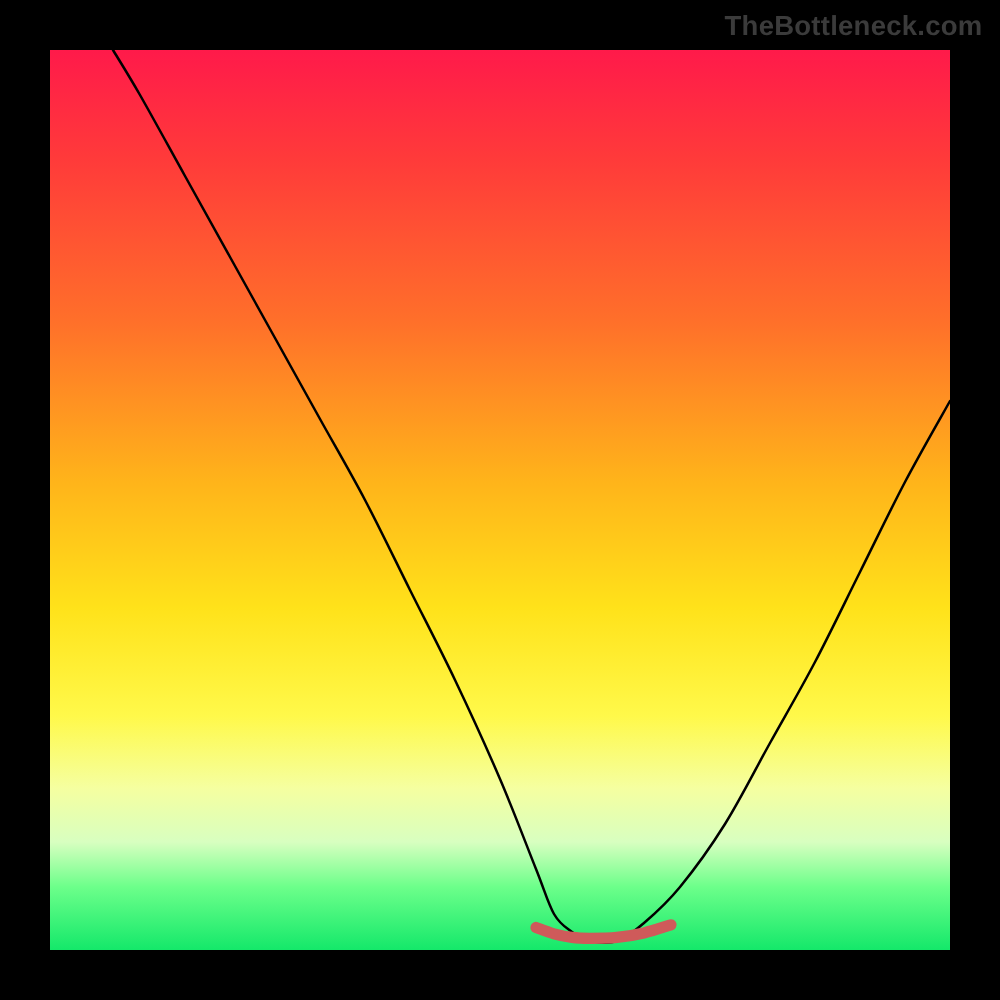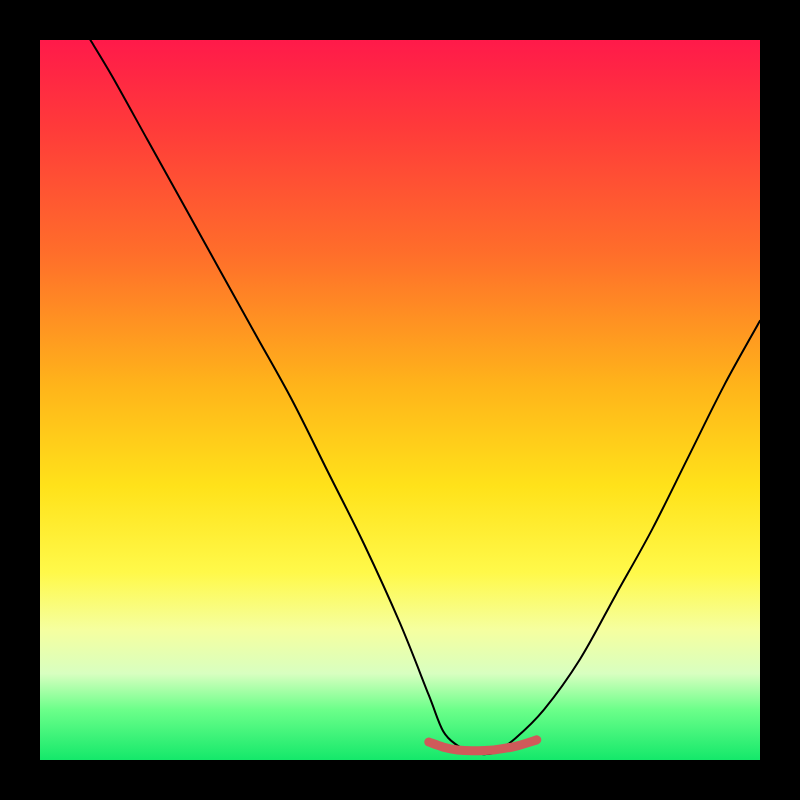--- a/index.html
+++ b/index.html
@@ -58,13 +58,14 @@
 </head>
 <body>
 
 <div class="frame">
   <div class="plot">
     <svg class="curve" viewBox="0 0 720 720">
       <path id="main-curve" fill="none" stroke="#000" stroke-width="2" stroke-linecap="round" d="M 50.400000000000006 0 C 54.00 6.00, 62.40 19.20, 72.00 36.00 C 81.60 52.80, 96.00 79.20, 108.00 100.80 C 120.00 122.40, 132.00 144.00, 144.00 165.60 C 156.00 187.20, 168.00 208.80, 180.00 230.40 C 192.00 252.00, 204.00 273.60, 216.00 295.20 C 228.00 316.80, 240.00 337.20, 252.00 360.00 C 264.00 382.80, 276.00 408.00, 288.00 432.00 C 300.00 456.00, 312.00 478.80, 324.00 504.00 C 336.00 529.20, 349.20 558.00, 360.00 583.20 C 370.80 608.40, 381.60 637.20, 388.80 655.20 C 396.00 673.20, 398.40 682.80, 403.20 691.20 C 408.00 699.60, 412.80 702.00, 417.60 705.60 C 422.40 709.20, 426.00 711.60, 432.00 712.80 C 438.00 714.00, 446.40 715.20, 453.60 712.80 C 460.80 710.40, 466.80 705.60, 475.20 698.40 C 483.60 691.20, 493.20 682.80, 504.00 669.60 C 514.80 656.40, 528.00 638.40, 540.00 619.20 C 552.00 600.00, 564.00 576.00, 576.00 554.40 C 588.00 532.80, 600.00 512.40, 612.00 489.60 C 624.00 466.80, 636.00 441.60, 648.00 417.60 C 660.00 393.60, 672.00 368.40, 684.00 345.60 C 696.00 322.80, 714.00 291.60, 720.00 280.80"></path>
       <path id="band-curve" fill="none" stroke="#cf5a5a" stroke-width="9" stroke-linecap="round" d="M 388.8 702 C 391.20 702.84, 398.40 705.72, 403.20 707.04 C 408.00 708.36, 412.80 709.32, 417.60 709.92 C 422.40 710.52, 426.00 710.64, 432.00 710.64 C 438.00 710.64, 446.40 710.64, 453.60 709.92 C 460.80 709.20, 468.00 708.00, 475.20 706.32 C 482.40 704.64, 493.20 700.92, 496.80 699.84"></path>
     </svg>
   </div>
+  <div class="watermark">TheBottleneck.com</div>
 </div>
 
 </body></html>

